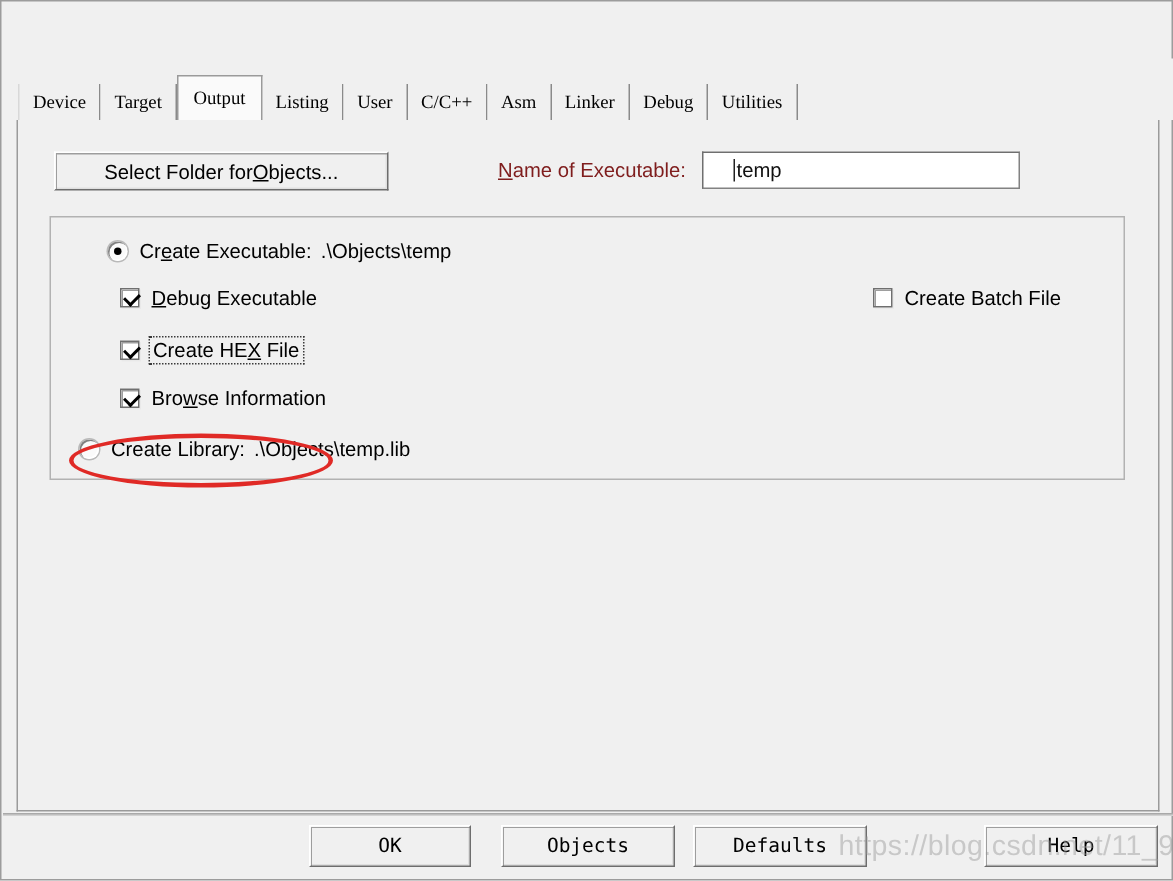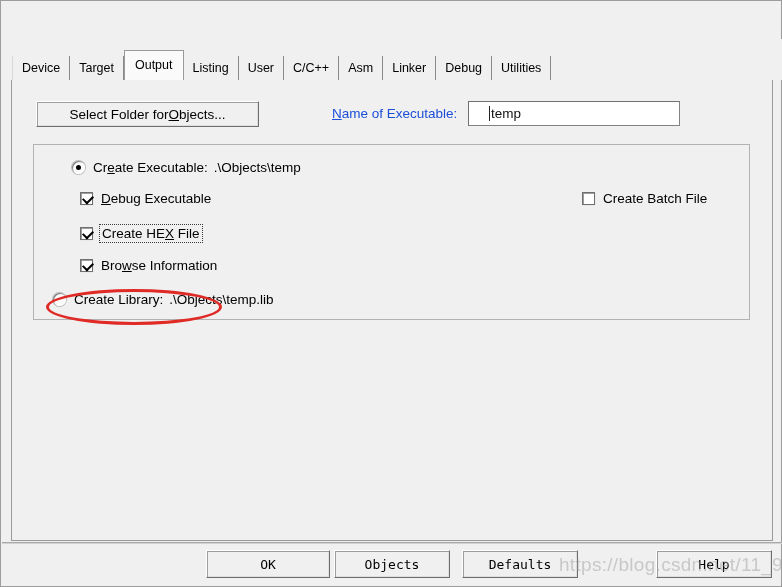--- a/index.html
+++ b/index.html
@@ -91,21 +91,21 @@
   }
   .tabs {
     position: absolute;
     left: 10px;
     bottom: 0;
     display: flex;
     align-items: flex-end;
     height: 36px;
   }
   .tab {
-    font-family: Liberation Sans, sans-serif;
+    font-family: Liberation Serif, serif;
     font-size: 12.5px;
     color: #000;
     background: #f0f0f0;
     height: 24px;
     line-height: 24px;
     padding: 0 9px;
     border-right: 1px solid #8a8a8a;
     white-space: nowrap;
     box-sizing: border-box;
   }
@@ -154,21 +154,21 @@
     position: absolute;
     left: 24px; top: 21px;
     width: 223px;
     height: 26px;
     font-size: 13.5px;
   }
   .label-exec {
     position: absolute;
     left: 320px; top: 26px;
     font-size: 13.5px;
-    color: #1d4ed8;
+    color: #7f1d1d;
     white-space: nowrap;
   }
   .exec-input {
     position: absolute;
     left: 456px; top: 21px;
     width: 212px;
     height: 25px;
     background: #ffffff;
     border: 1px solid #828282;
     border-top-color: #6f6f6f;
@@ -279,21 +279,21 @@
     background: #d2d2d2;
     border-top: 1px solid #a9a9a9;
   }
   .footer-btn {
     position: absolute;
     top: 549px;
     height: 28px;
     font-family: "DejaVu Sans Mono", "Liberation Mono", monospace;
     font-size: 13px;
   }
-  .btn-ok      { left: 205px; width: 124px; }
+  .btn-ok      { left: 205px; width: 108px; }
   .btn-cancel  { left: 333px; width: 116px; }
   .btn-default { left: 461px; width: 116px; }
   .btn-help    { left: 655px; width: 116px; }
 
   .watermark {
     position: absolute;
     left: 558px; top: 553px;
     font-size: 19px;
     color: rgba(150,150,150,.45);
     white-space: nowrap;

